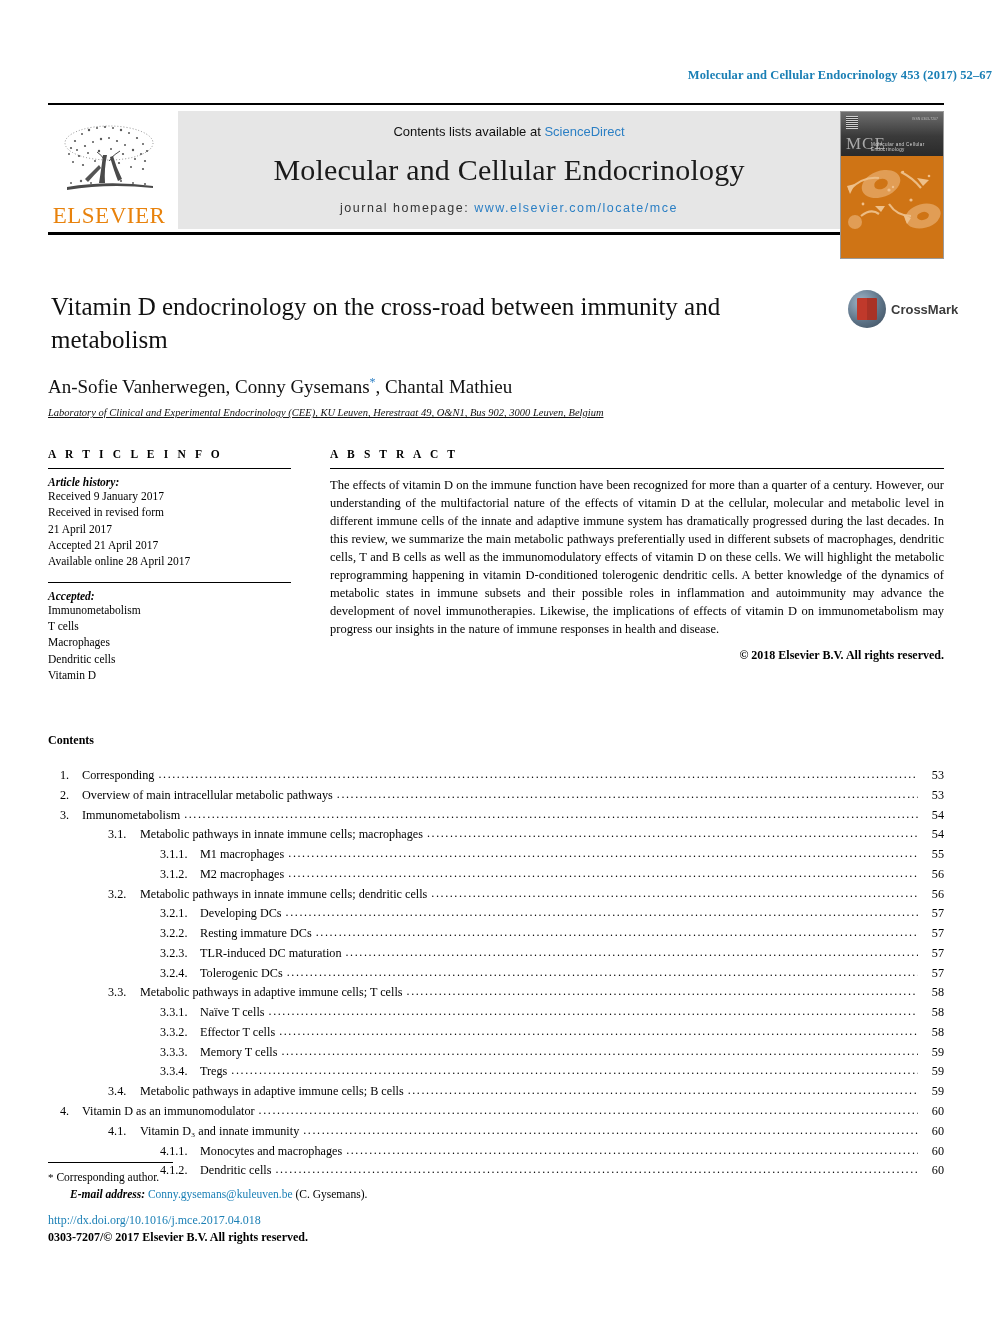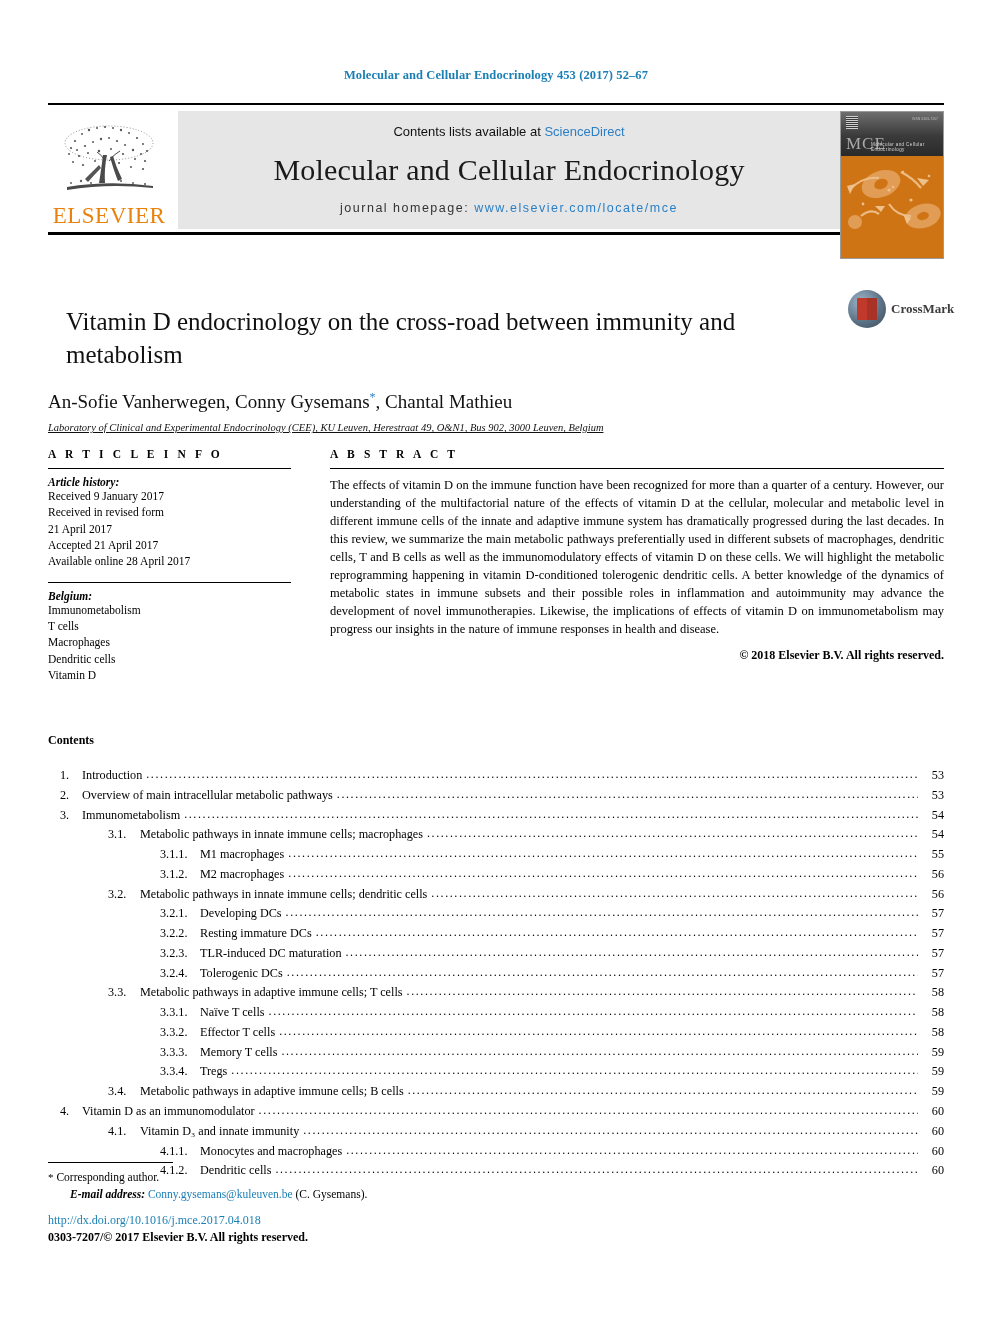--- a/index.html
+++ b/index.html
@@ -22,21 +22,21 @@
     height: 1323px;
     box-sizing: border-box;
   }
 
   
   .running-head {
     position: absolute;
     top: 68px;
     left: 0;
     width: 992px;
-    text-align: center;
+    text-align: right;
     font-family: "Liberation Serif", serif;
     font-weight: bold;
     font-size: 12.5px;
     color: #1a7fb5;
     letter-spacing: 0.1px;
   }
 
   
   .masthead {
     position: absolute;
@@ -179,21 +179,21 @@
     position: absolute;
     left: 48px;
     top: 288px;
     width: 780px;
   }
   .art-title {
     font-family: "Liberation Serif", serif;
     font-size: 25px;
     line-height: 1.3;
     color: #111;
-    margin: 18px;
+    margin: 3px;
     font-weight: normal;
   }
   .authors {
     font-family: "Liberation Serif", serif;
     font-size: 19px;
     margin-top: 19px;
     color: #111;
   }
   .authors sup {
     color: #2b7fc4;
@@ -227,21 +227,21 @@
   }
   .cm-badge::after {
     content: "";
     position: absolute;
     left: 9px; top: 8px;
     width: 20px; height: 22px;
     background: linear-gradient(90deg, #c0392b 0 52%, #a93226 52% 100%);
     border-radius: 1px;
   }
   .cm-text {
-    font-family: Liberation Serif, serif;
+    font-family: Liberation Sans, sans-serif;
     font-weight: bold;
     font-size: 13px;
     color: #3c3c3c;
     margin-left: 5px;
   }
 
   
   .infoabs {
     position: absolute;
     left: 48px;
@@ -539,42 +539,42 @@
       <div class="sec-head">A R T I C L E   I N F O</div>
       <div class="hr-sec"></div>
       <div class="info-label">Article history:</div>
       <div class="info-line">Received 9 January 2017</div>
       <div class="info-line">Received in revised form</div>
       <div class="info-line">21 April 2017</div>
       <div class="info-line">Accepted 21 April 2017</div>
       <div class="info-line">Available online 28 April 2017</div>
 
       <div class="hr-sec-short"></div>
-      <div class="info-label">Belgium:</div>
+      <div class="info-label">Accepted:</div>
       <div class="info-line">Immunometabolism</div>
       <div class="info-line">T cells</div>
       <div class="info-line">Macrophages</div>
       <div class="info-line">Dendritic cells</div>
       <div class="info-line">Vitamin D</div>
     </div>
 
     <div class="col-abs">
       <div class="sec-head">A B S T R A C T</div>
       <div class="hr-sec"></div>
       <div class="abs-text">The effects of vitamin D on the immune function have been recognized for more than a quarter of a century. However, our understanding of the multifactorial nature of the effects of vitamin D at the cellular, molecular and metabolic level in different immune cells of the innate and adaptive immune system has dramatically progressed during the last decades. In this review, we summarize the main metabolic pathways preferentially used in different subsets of macrophages, dendritic cells, T and B cells as well as the immunomodulatory effects of vitamin D on these cells. We will highlight the metabolic reprogramming happening in vitamin D-conditioned tolerogenic dendritic cells. A better knowledge of the dynamics of metabolic states in immune subsets and their possible roles in inflammation and autoimmunity may advance the development of novel immunotherapies. Likewise, the implications of effects of vitamin D on immunometabolism may progress our insights in the nature of immune responses in health and disease.</div>
       <div class="abs-copy">© 2018 Elsevier B.V. All rights reserved.</div>
     </div>
   </div>
 
   <div class="contents-block">
     <div class="contents-title">Contents</div>
     <div id="toc-list">
         <div class="toc-row lvl1">
           <span class="toc-num">1.</span>
-          <span class="toc-label">Introduction</span>
+          <span class="toc-label">Corresponding</span>
           <span class="toc-dots">.......................................................................................................................................................................................................</span>
           <span class="toc-page">53</span>
         </div>
         <div class="toc-row lvl1">
           <span class="toc-num">2.</span>
           <span class="toc-label">Overview of main intracellular metabolic pathways</span>
           <span class="toc-dots">.......................................................................................................................................................................................................</span>
           <span class="toc-page">53</span>
         </div>
         <div class="toc-row lvl1">

